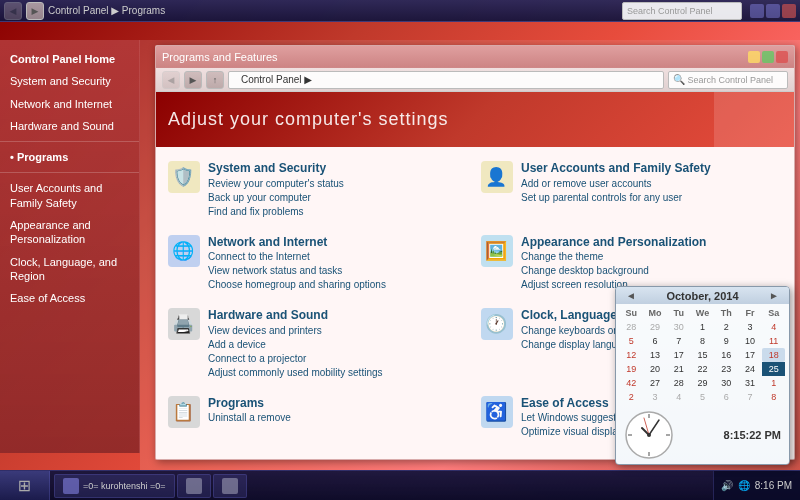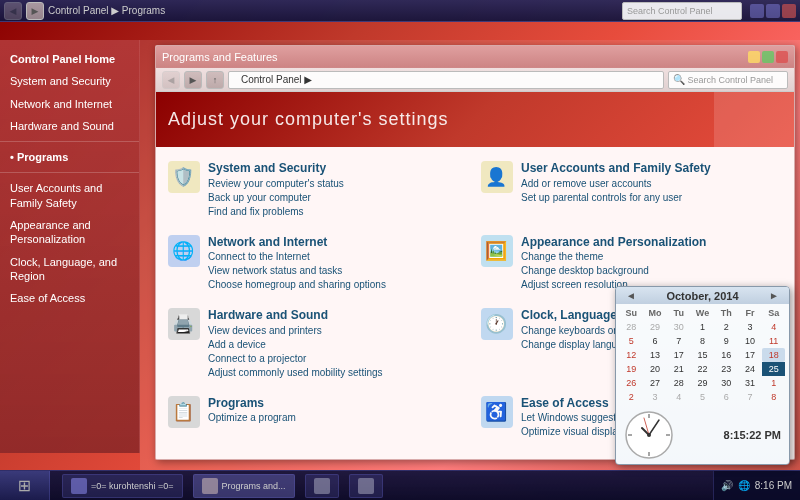--- a/index.html
+++ b/index.html
@@ -67,21 +67,20 @@
       padding: 0 8px;
       background: rgba(100,100,200,0.2);
       border: 1px solid rgba(100,100,200,0.3);
       border-radius: 2px;
       display: flex;
       align-items: center;
       gap: 4px;
       font-size: 10px;
       color: #ccc;
       cursor: pointer;
-      margin-left: 8px;
     }
     .taskbar-item.active {
       background: rgba(150,150,255,0.3);
     }
     .taskbar-icon {
       width: 16px;
       height: 16px;
       background: rgba(150,150,255,0.5);
       border-radius: 2px;
     }
@@ -599,21 +598,21 @@
                 <div class="cp-cat-title">Clock, Language, and Region</div>
                 <div class="cp-cat-link">Change keyboards or other input methods</div>
                 <div class="cp-cat-link">Change display language</div>
               </div>
             </div>
 
             <div class="cp-category">
               <div class="cp-cat-icon" style="background:#d8d8d8;">📋</div>
               <div class="cp-cat-text">
                 <div class="cp-cat-title">Programs</div>
-                <div class="cp-cat-link">Optimize a program</div>
+                <div class="cp-cat-link">Uninstall a remove</div>
               </div>
             </div>
 
             <div class="cp-category">
               <div class="cp-cat-icon" style="background:#c0d8f0;">♿</div>
               <div class="cp-cat-text">
                 <div class="cp-cat-title">Ease of Access</div>
                 <div class="cp-cat-link">Let Windows suggest settings</div>
                 <div class="cp-cat-link">Optimize visual display</div>
               </div>
@@ -678,21 +677,21 @@
       <div class="cal-day weekend">19</div>
       <div class="cal-day">20</div>
       <div class="cal-day">21</div>
       <div class="cal-day">22</div>
       <div class="cal-day">23</div>
       <div class="cal-day">24</div>
       <div class="cal-day today">25</div>
     </div>
 
     <div class="cal-row">
-      <div class="cal-day weekend">26</div>
+      <div class="cal-day weekend">42</div>
       <div class="cal-day">27</div>
       <div class="cal-day">28</div>
       <div class="cal-day">29</div>
       <div class="cal-day">30</div>
       <div class="cal-day">31</div>
       <div class="cal-day other-month weekend">1</div>
     </div>
 
     <div class="cal-row">
       <div class="cal-day other-month weekend">2</div>
@@ -728,24 +727,20 @@
 
 <div class="taskbar">
   <div class="start-btn">
     <span style="font-size:16px;">⊞</span>
   </div>
   <div class="taskbar-items">
     <div class="taskbar-item">
       <div class="taskbar-icon"></div>
       <span class="taskbar-label">=0= kurohtenshi =0=</span>
     </div>
-    <div class="taskbar-item active">
-      <div class="taskbar-icon" style="background:rgba(200,180,180,0.6);"></div>
-      <span class="taskbar-label">Programs and...</span>
-    </div>
     <div class="taskbar-item">
       <div class="taskbar-icon" style="background:rgba(180,180,200,0.5);"></div>
     </div>
     <div class="taskbar-item">
       <div class="taskbar-icon" style="background:rgba(180,180,200,0.5);"></div>
     </div>
   </div>
   <div class="taskbar-tray">
     <span>🔊</span>
     <span>🌐</span>

